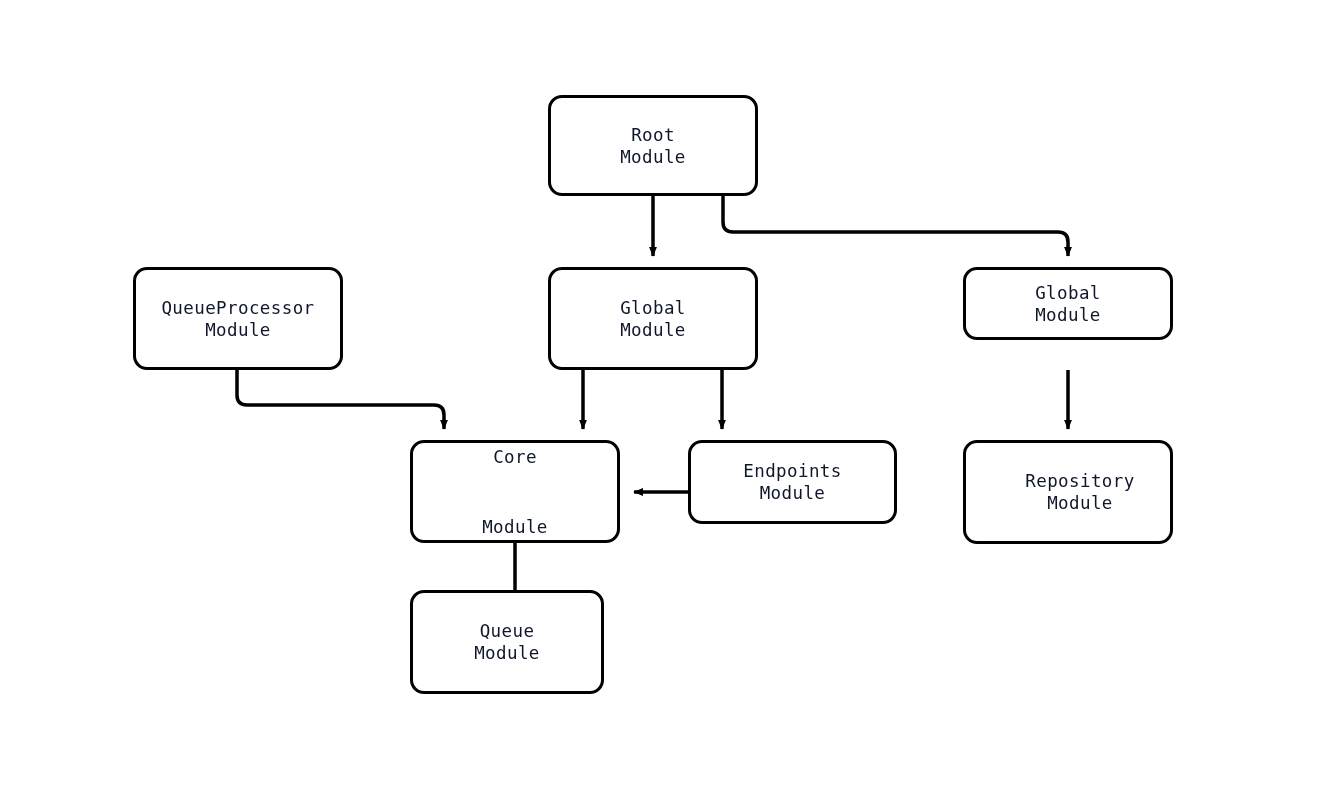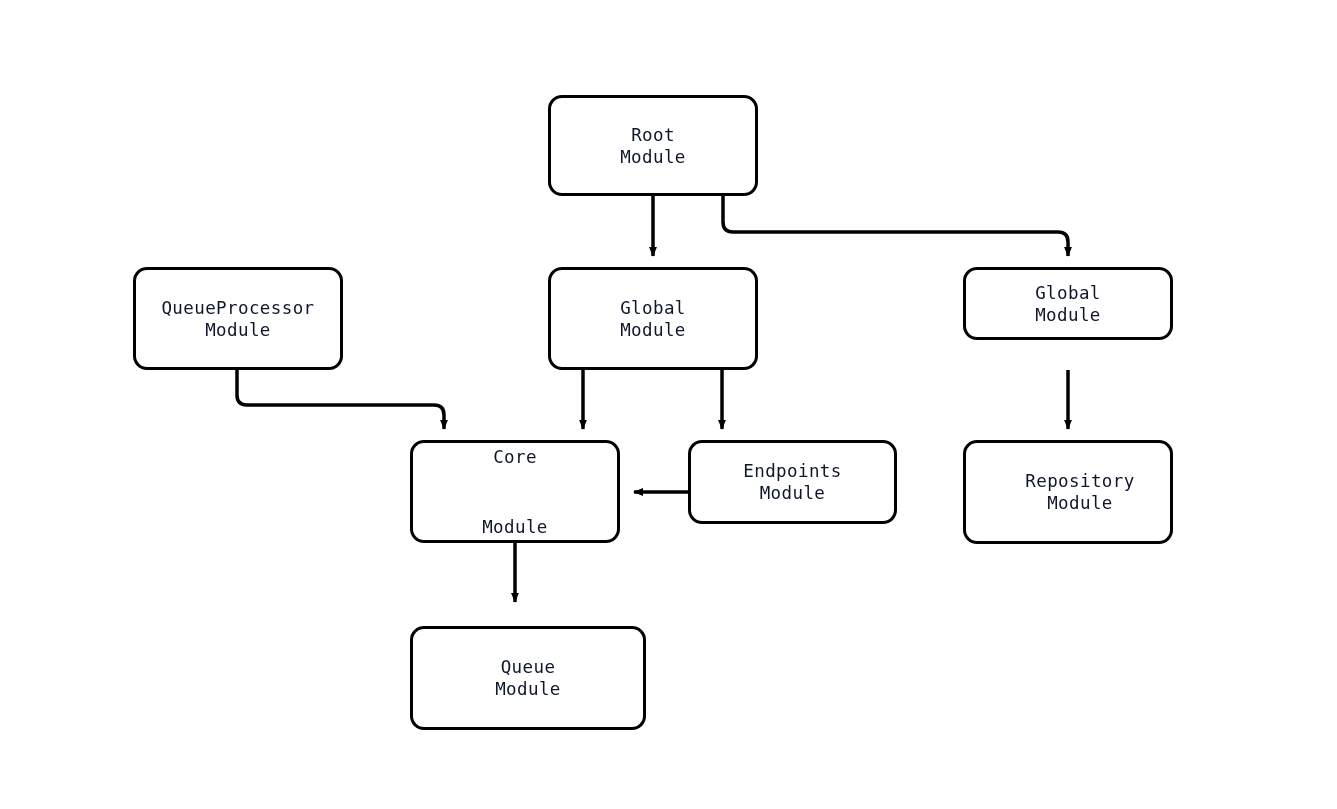--- a/index.html
+++ b/index.html
@@ -92,19 +92,19 @@
         <div class="node-label">Module</div>
       </div>
       <div class="node" style="left: 688px; top: 440px; width: 209px; height: 84px; border-color: rgb(0, 0, 0); background: rgb(255, 255, 255);">
         <div class="node-label">Endpoints</div>
         <div class="node-label">Module</div>
       </div>
       <div class="node" style="left: 963px; top: 440px; width: 210px; height: 104px; border-color: rgb(0, 0, 0); background: rgb(255, 255, 255); padding-left: 24px;">
         <div class="node-label">Repository</div>
         <div class="node-label">Module</div>
       </div>
-      <div class="node" style="left: 410px; top: 626px; width: 236px; height: 104px; border-color: rgb(0, 0, 0); background: rgb(255, 255, 255);">
+      <div class="node" style="left: 410px; top: 590px; width: 194px; height: 104px; border-color: rgb(0, 0, 0); background: rgb(255, 255, 255);">
         <div class="node-label">Queue</div>
         <div class="node-label">Module</div>
       </div>
     </div>
 
 </div>
 
 </body></html>

